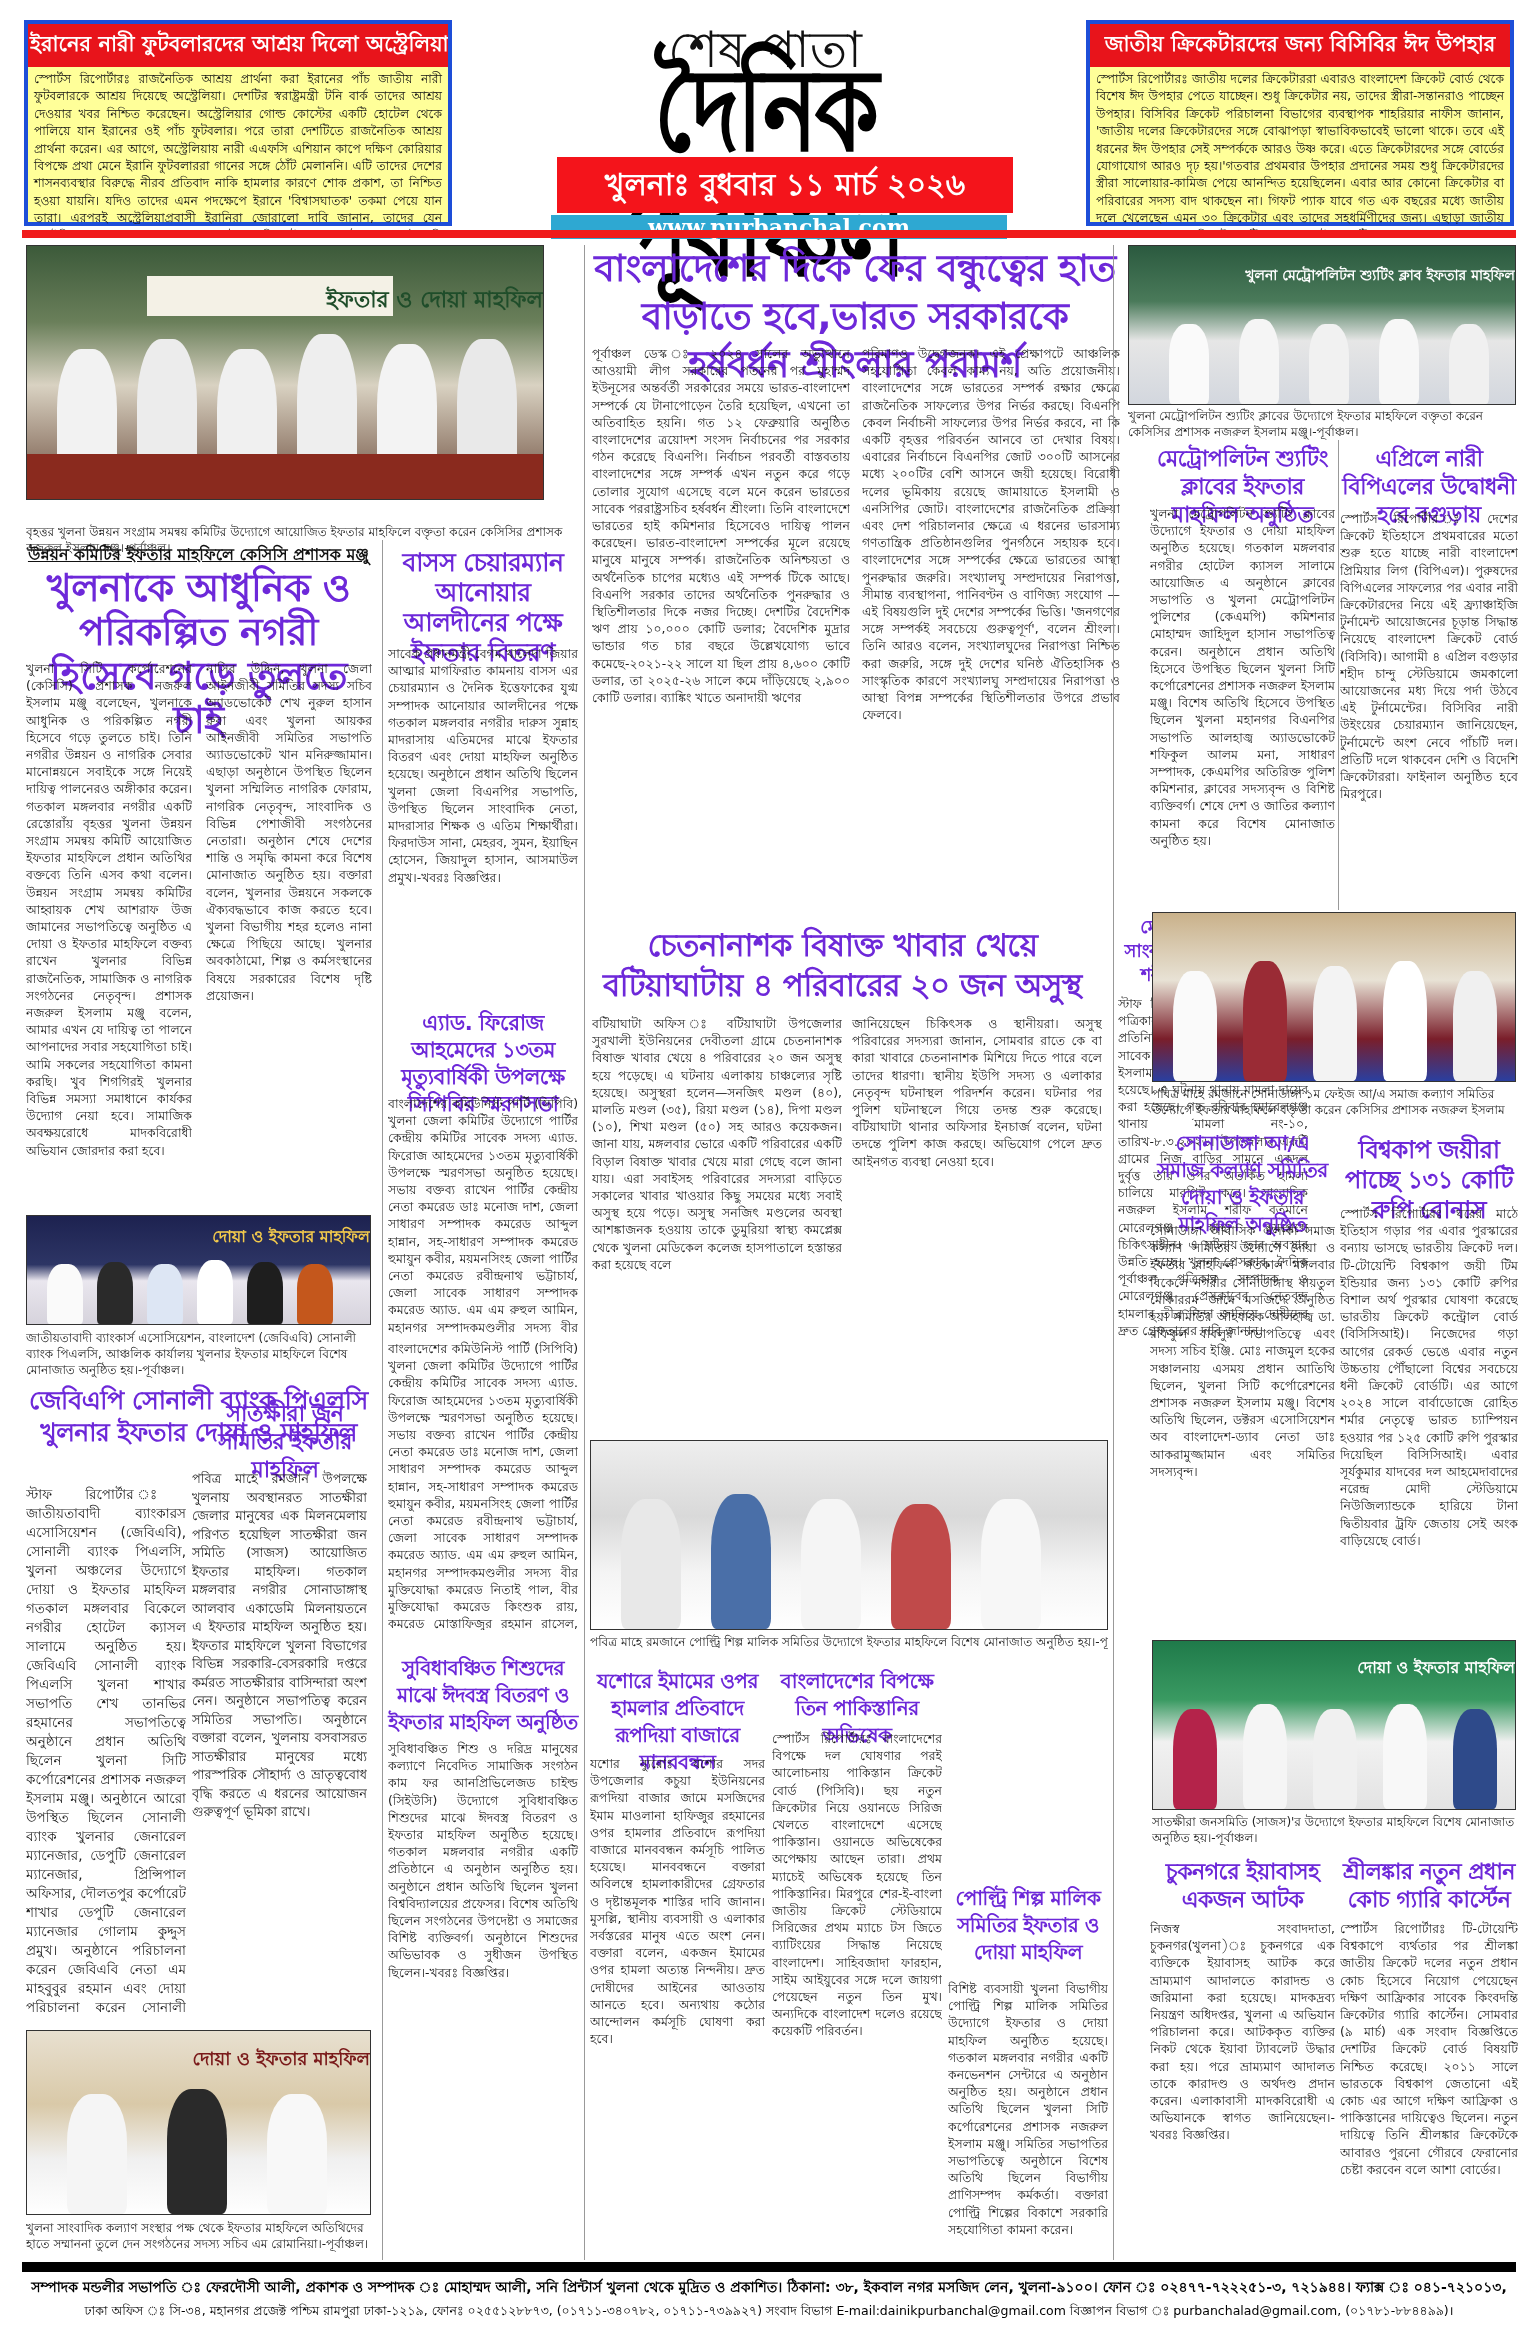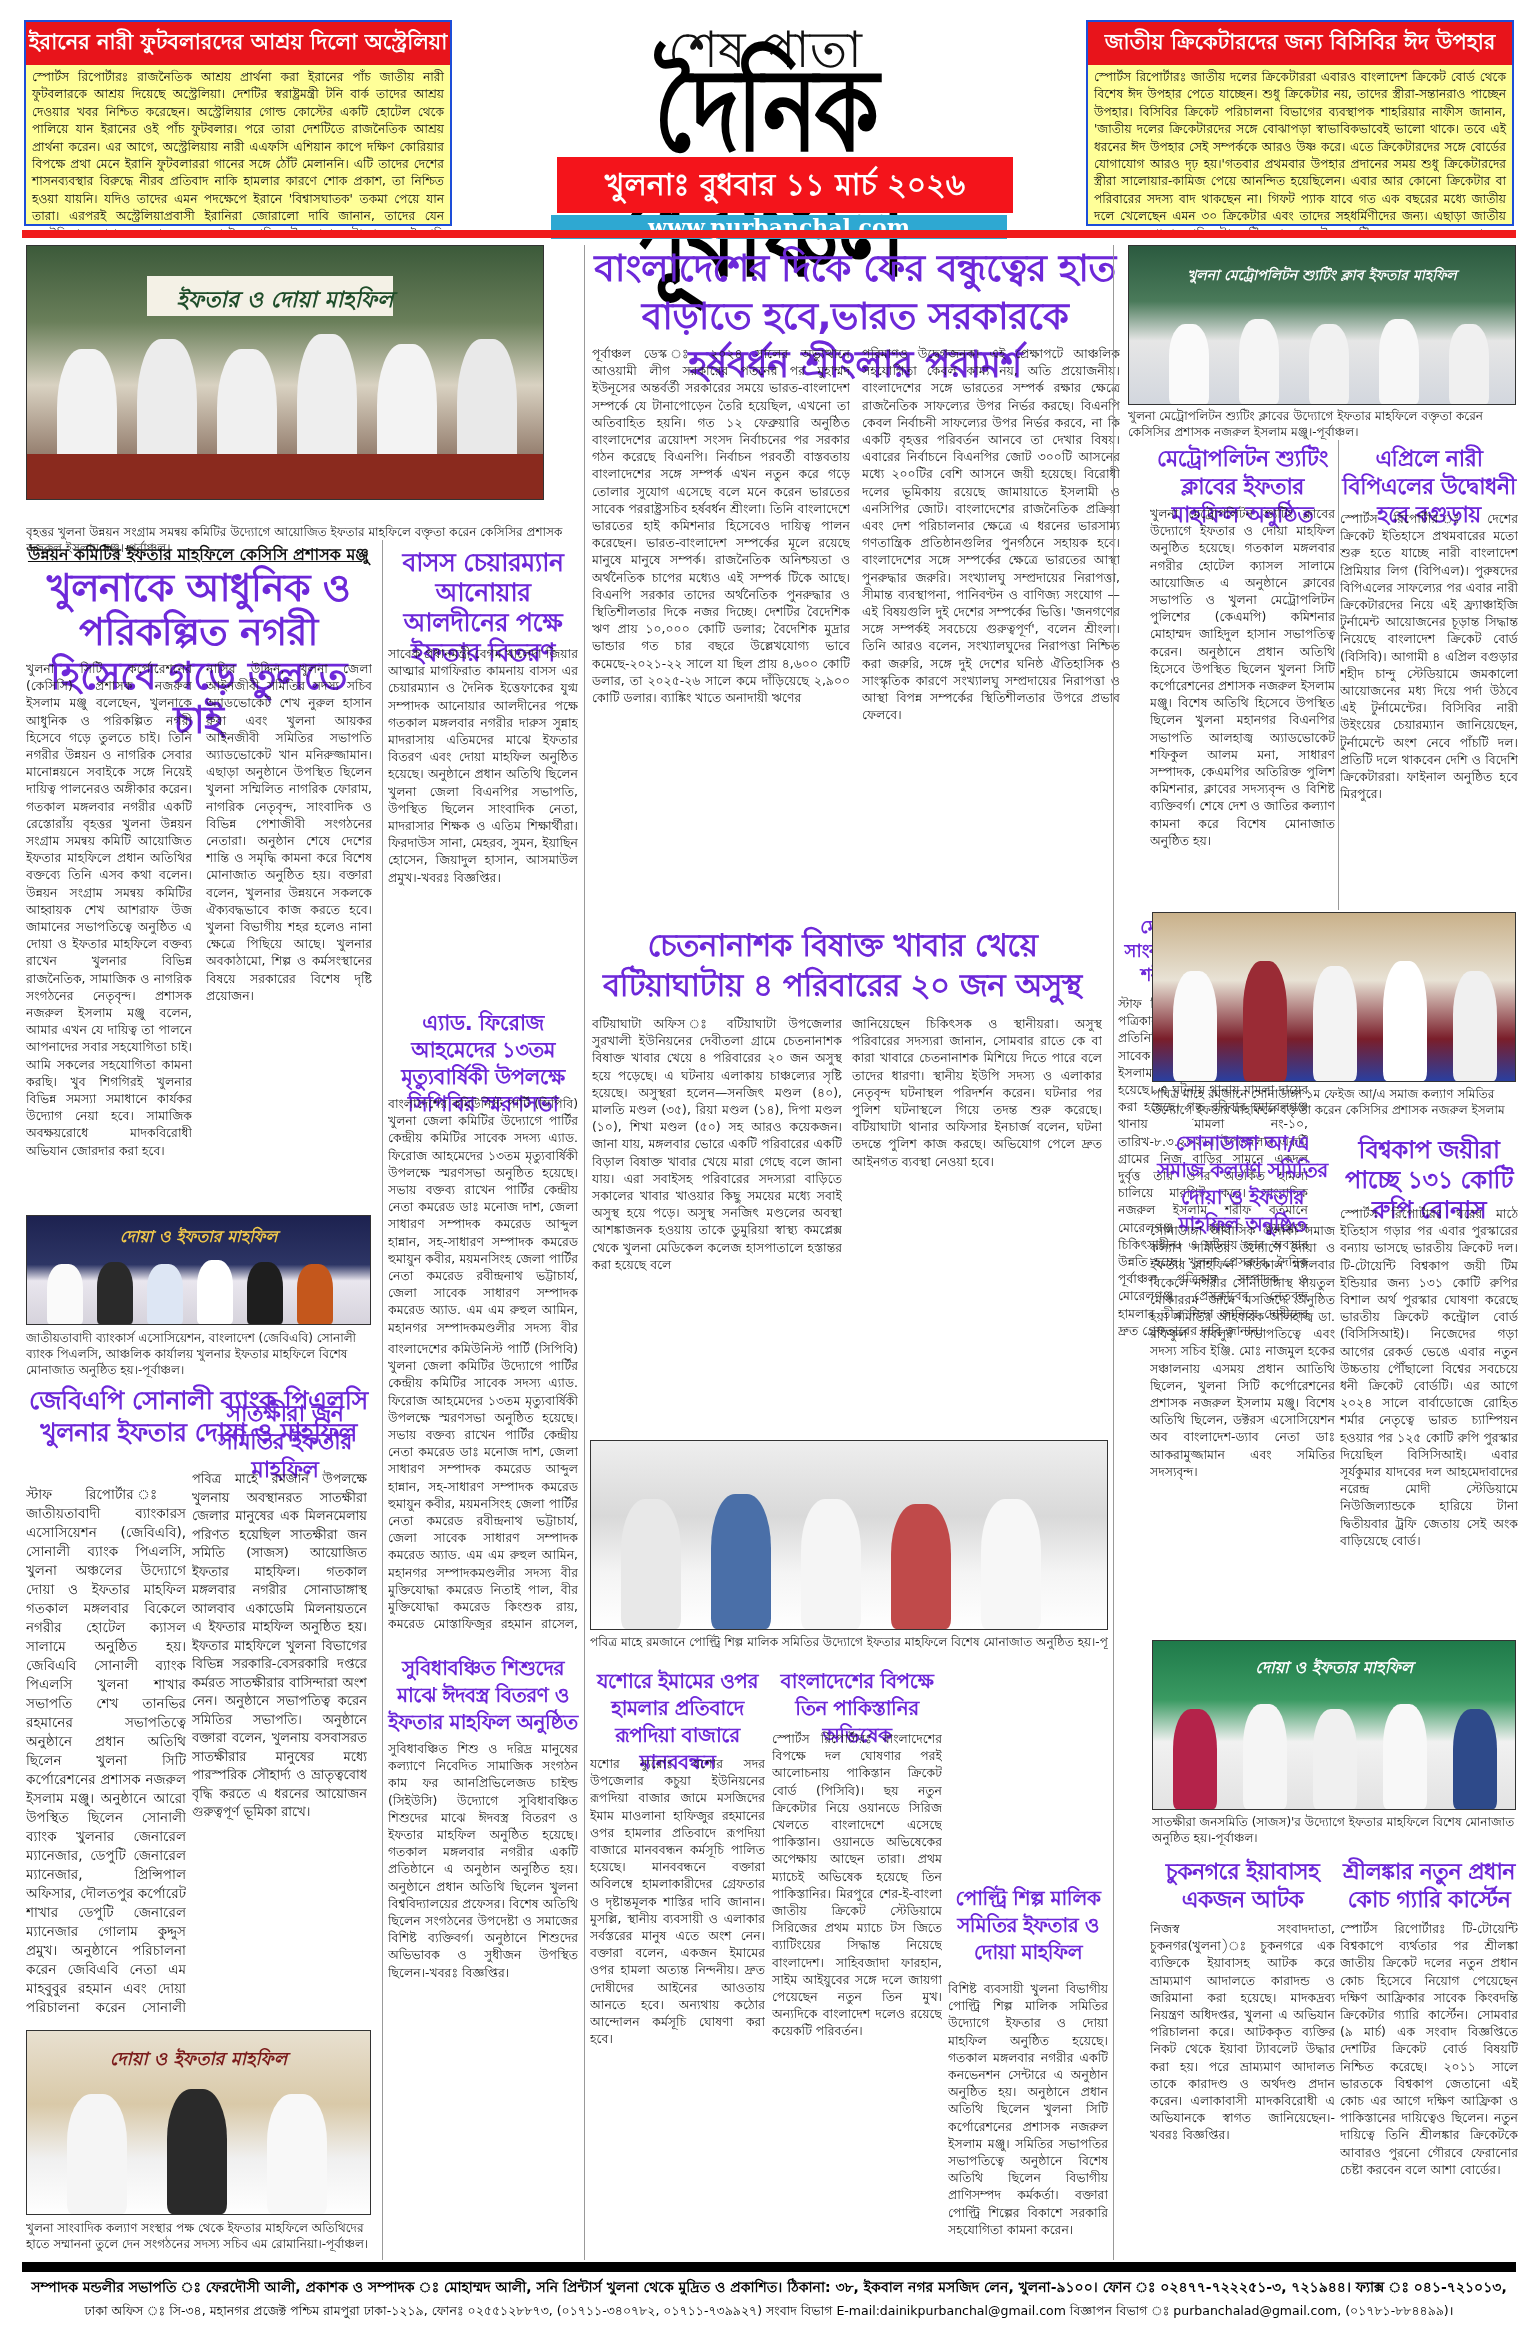--- a/index.html
+++ b/index.html
@@ -6,38 +6,38 @@
   html, body { width: 1528px; height: 2344px; background: #ffffff; overflow: hidden; }
   body { position: relative; font-family: "DejaVu Sans", sans-serif; color: #111; }
 
   .abs { position: absolute; }
   .body-text { font-size: 12.4px; line-height: 17.2px; text-align: justify; color: #1a1a1a; overflow: hidden; }
   .caption { font-size: 12px; line-height: 16px; color: #222; overflow: hidden; }
   .hl { font-family: "DejaVu Sans", sans-serif; font-weight: bold; text-align: center; color: #6d28d9; line-height: 1.12; letter-spacing: -0.5px; }
   .kicker { font-size: 17px; font-weight: bold; text-align: center; text-decoration: underline; color: #111; }
 
   
-  .top-box { border: 2px solid #1d4ed8; background: #ffff99; }
+  .top-box { border: 4px solid #1d4ed8; background: #ffff99; }
   .top-box .box-title { background: #e8141b; color: #fff; font-weight: bold; font-size: 21px; text-align: center; padding: 4px 2px; white-space: nowrap; overflow: hidden; }
   .top-box .box-text { font-size: 12.2px; line-height: 17.4px; padding: 4px 6px; text-align: justify; color: #111; }
 
   
   .section-label { font-size: 50px; text-align: center; color: #111; }
   .paper-name { font-size: 92px; font-weight: bold; text-align: center; color: #000; letter-spacing: -3px; transform: scaleY(1.25); }
   .date-bar { background: #f4141b; color: #fff; font-size: 30px; font-weight: bold; text-align: center; line-height: 56px; }
   .url-bar { background: #2ea8d2; color: #fff; font-family: "DejaVu Serif", serif; font-weight: bold; font-size: 27px; text-align: center; line-height: 44px; }
 
   .red-rule { background: #f01b1b; height: 10px; }
   .black-rule { background: #000; height: 14px; }
 
   
   .photo { background: #6b5a4d; overflow: hidden; border: 1px solid #333; }
   .photo .ph-band { position: absolute; left: 0; right: 0; }
   .photo .ph-person { position: absolute; bottom: 0; border-radius: 40% 40% 8% 8%; }
-  .photo .ph-label { position: absolute; left: 0; right: 0; text-align: center; font-weight: bold; font-size: 22px; color: #fff; font-style: italic; }
+  .photo .ph-label { position: absolute; left: 0; right: 0; text-align: right; font-weight: bold; font-size: 22px; color: #fff; }
 
   .col-rule { position: absolute; width: 1px; background: #999; }
 
   
   .footer-line { font-size: 15.5px; text-align: center; white-space: nowrap; color: #000; font-weight: bold; }
   .footer-line2 { font-size: 13.5px; text-align: center; white-space: nowrap; color: #000; }
 </style>
 </head>
 <body>
 

